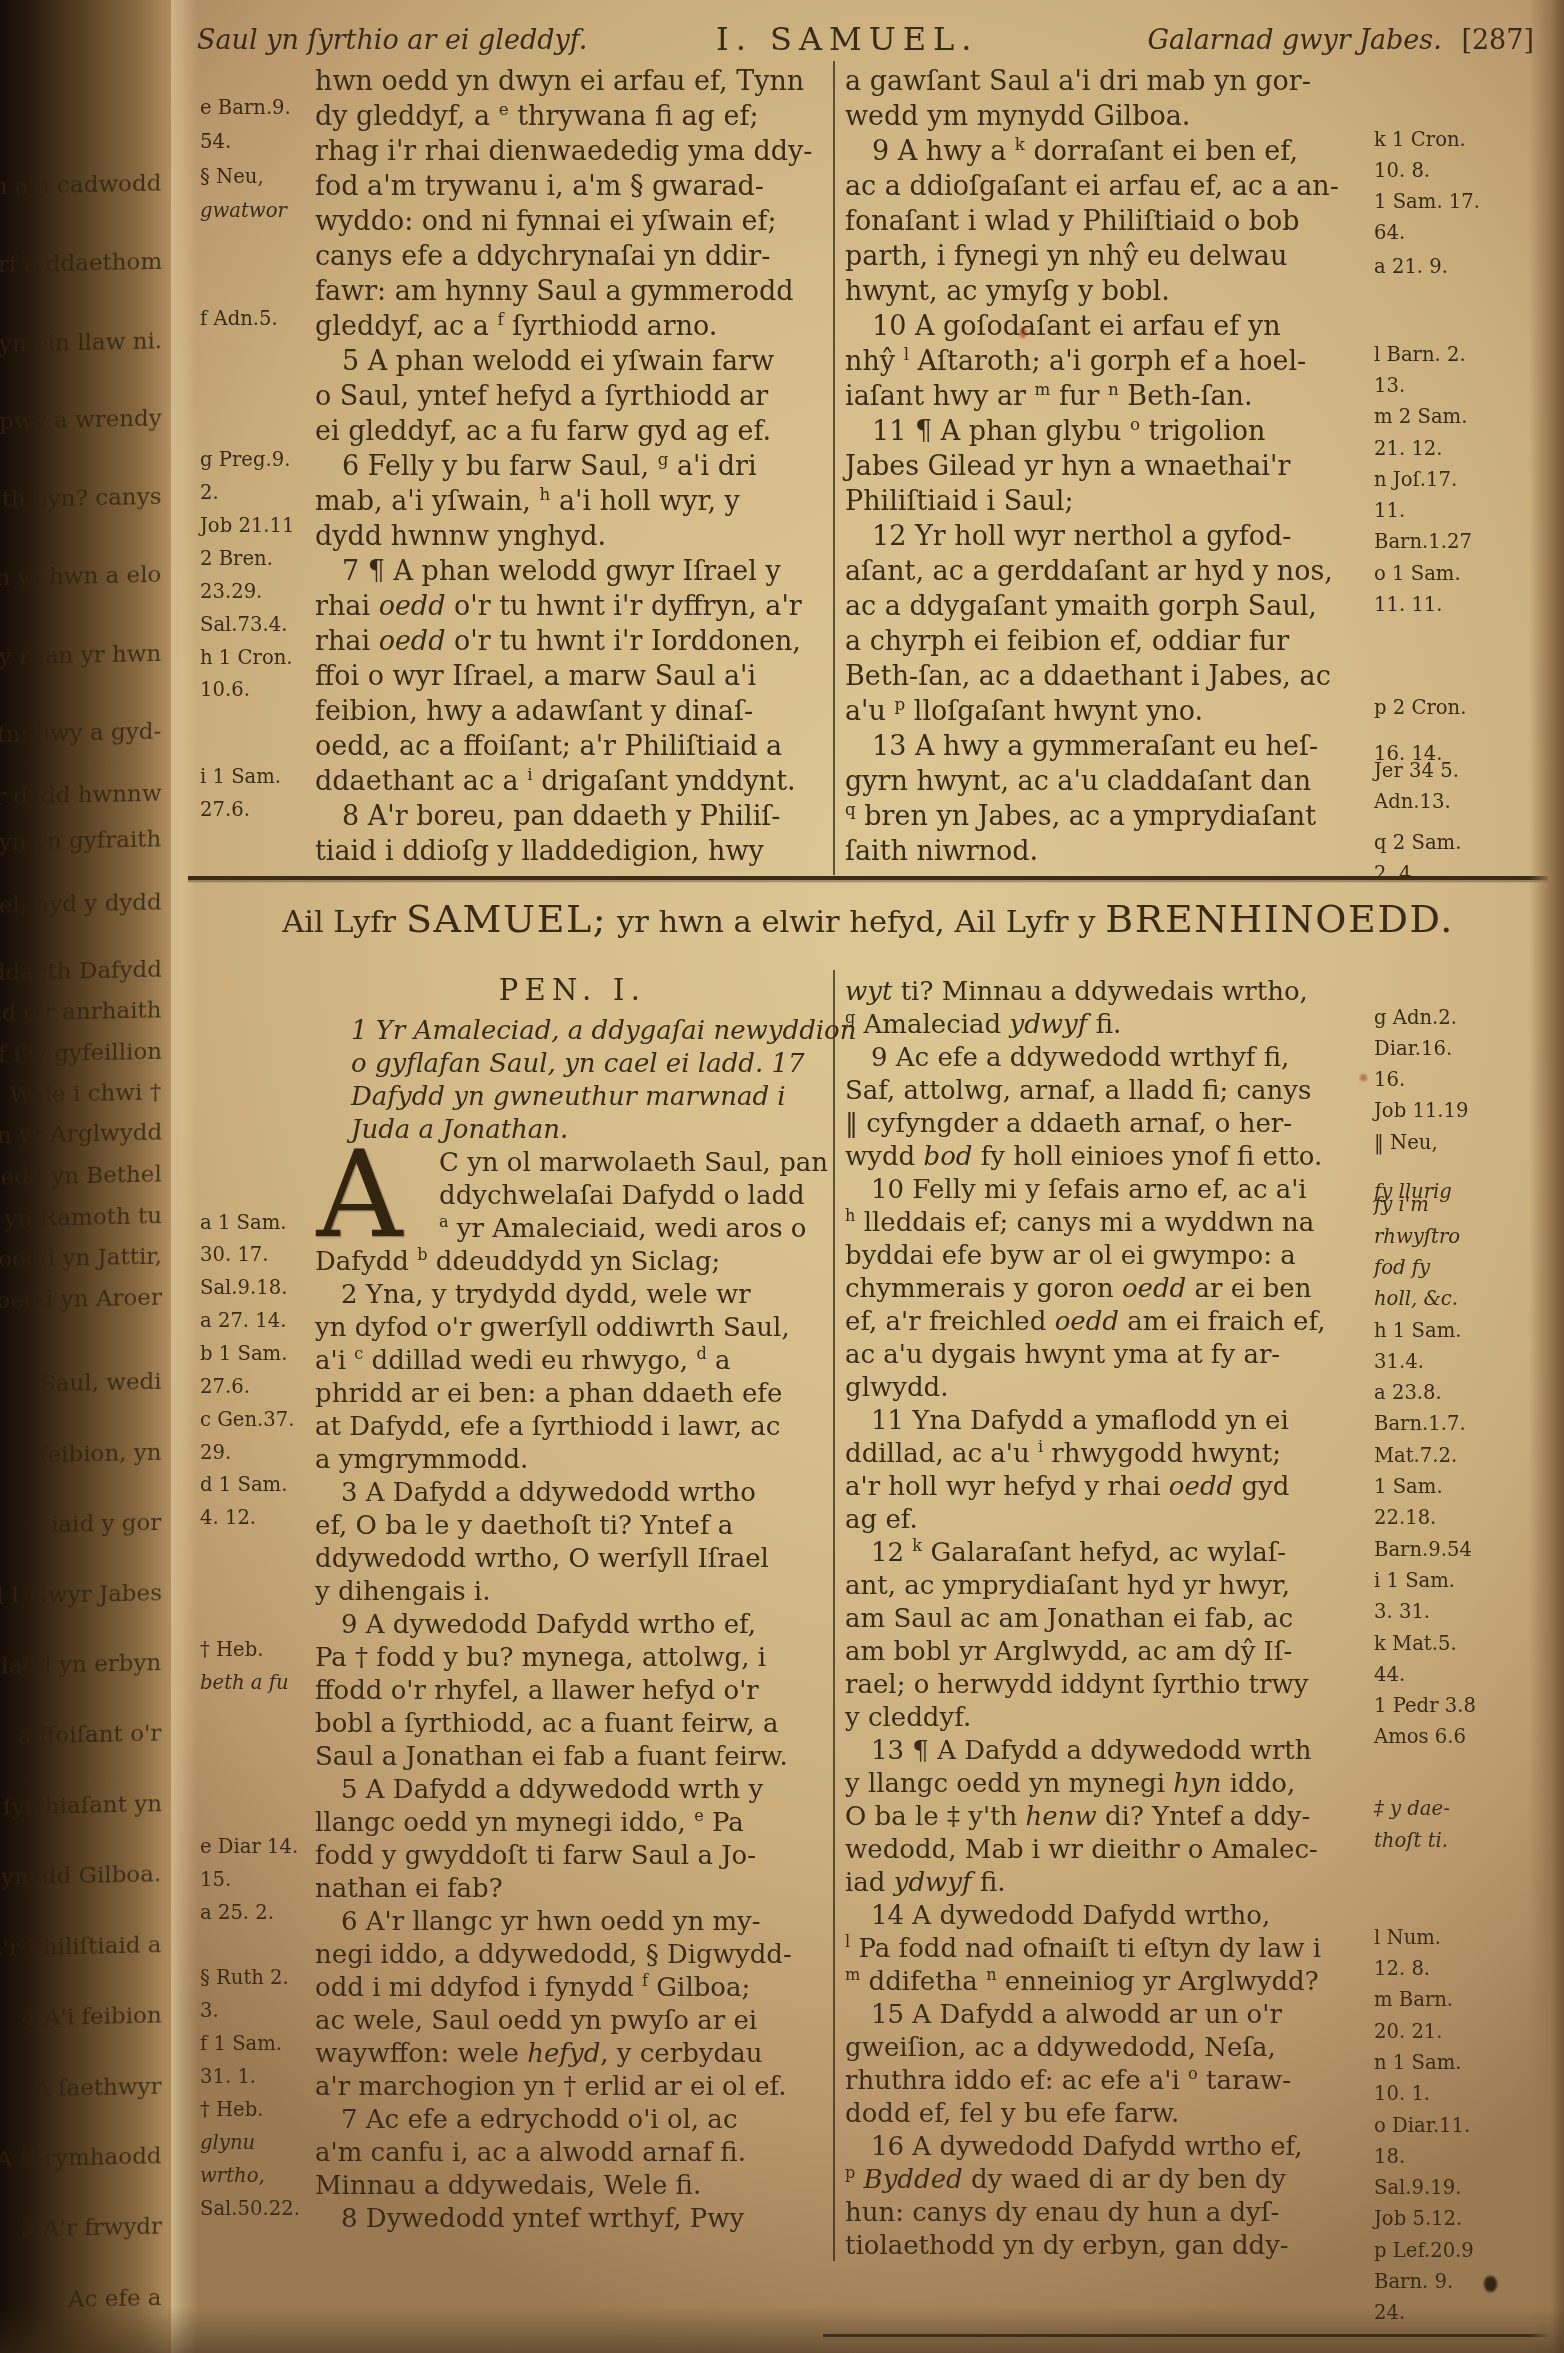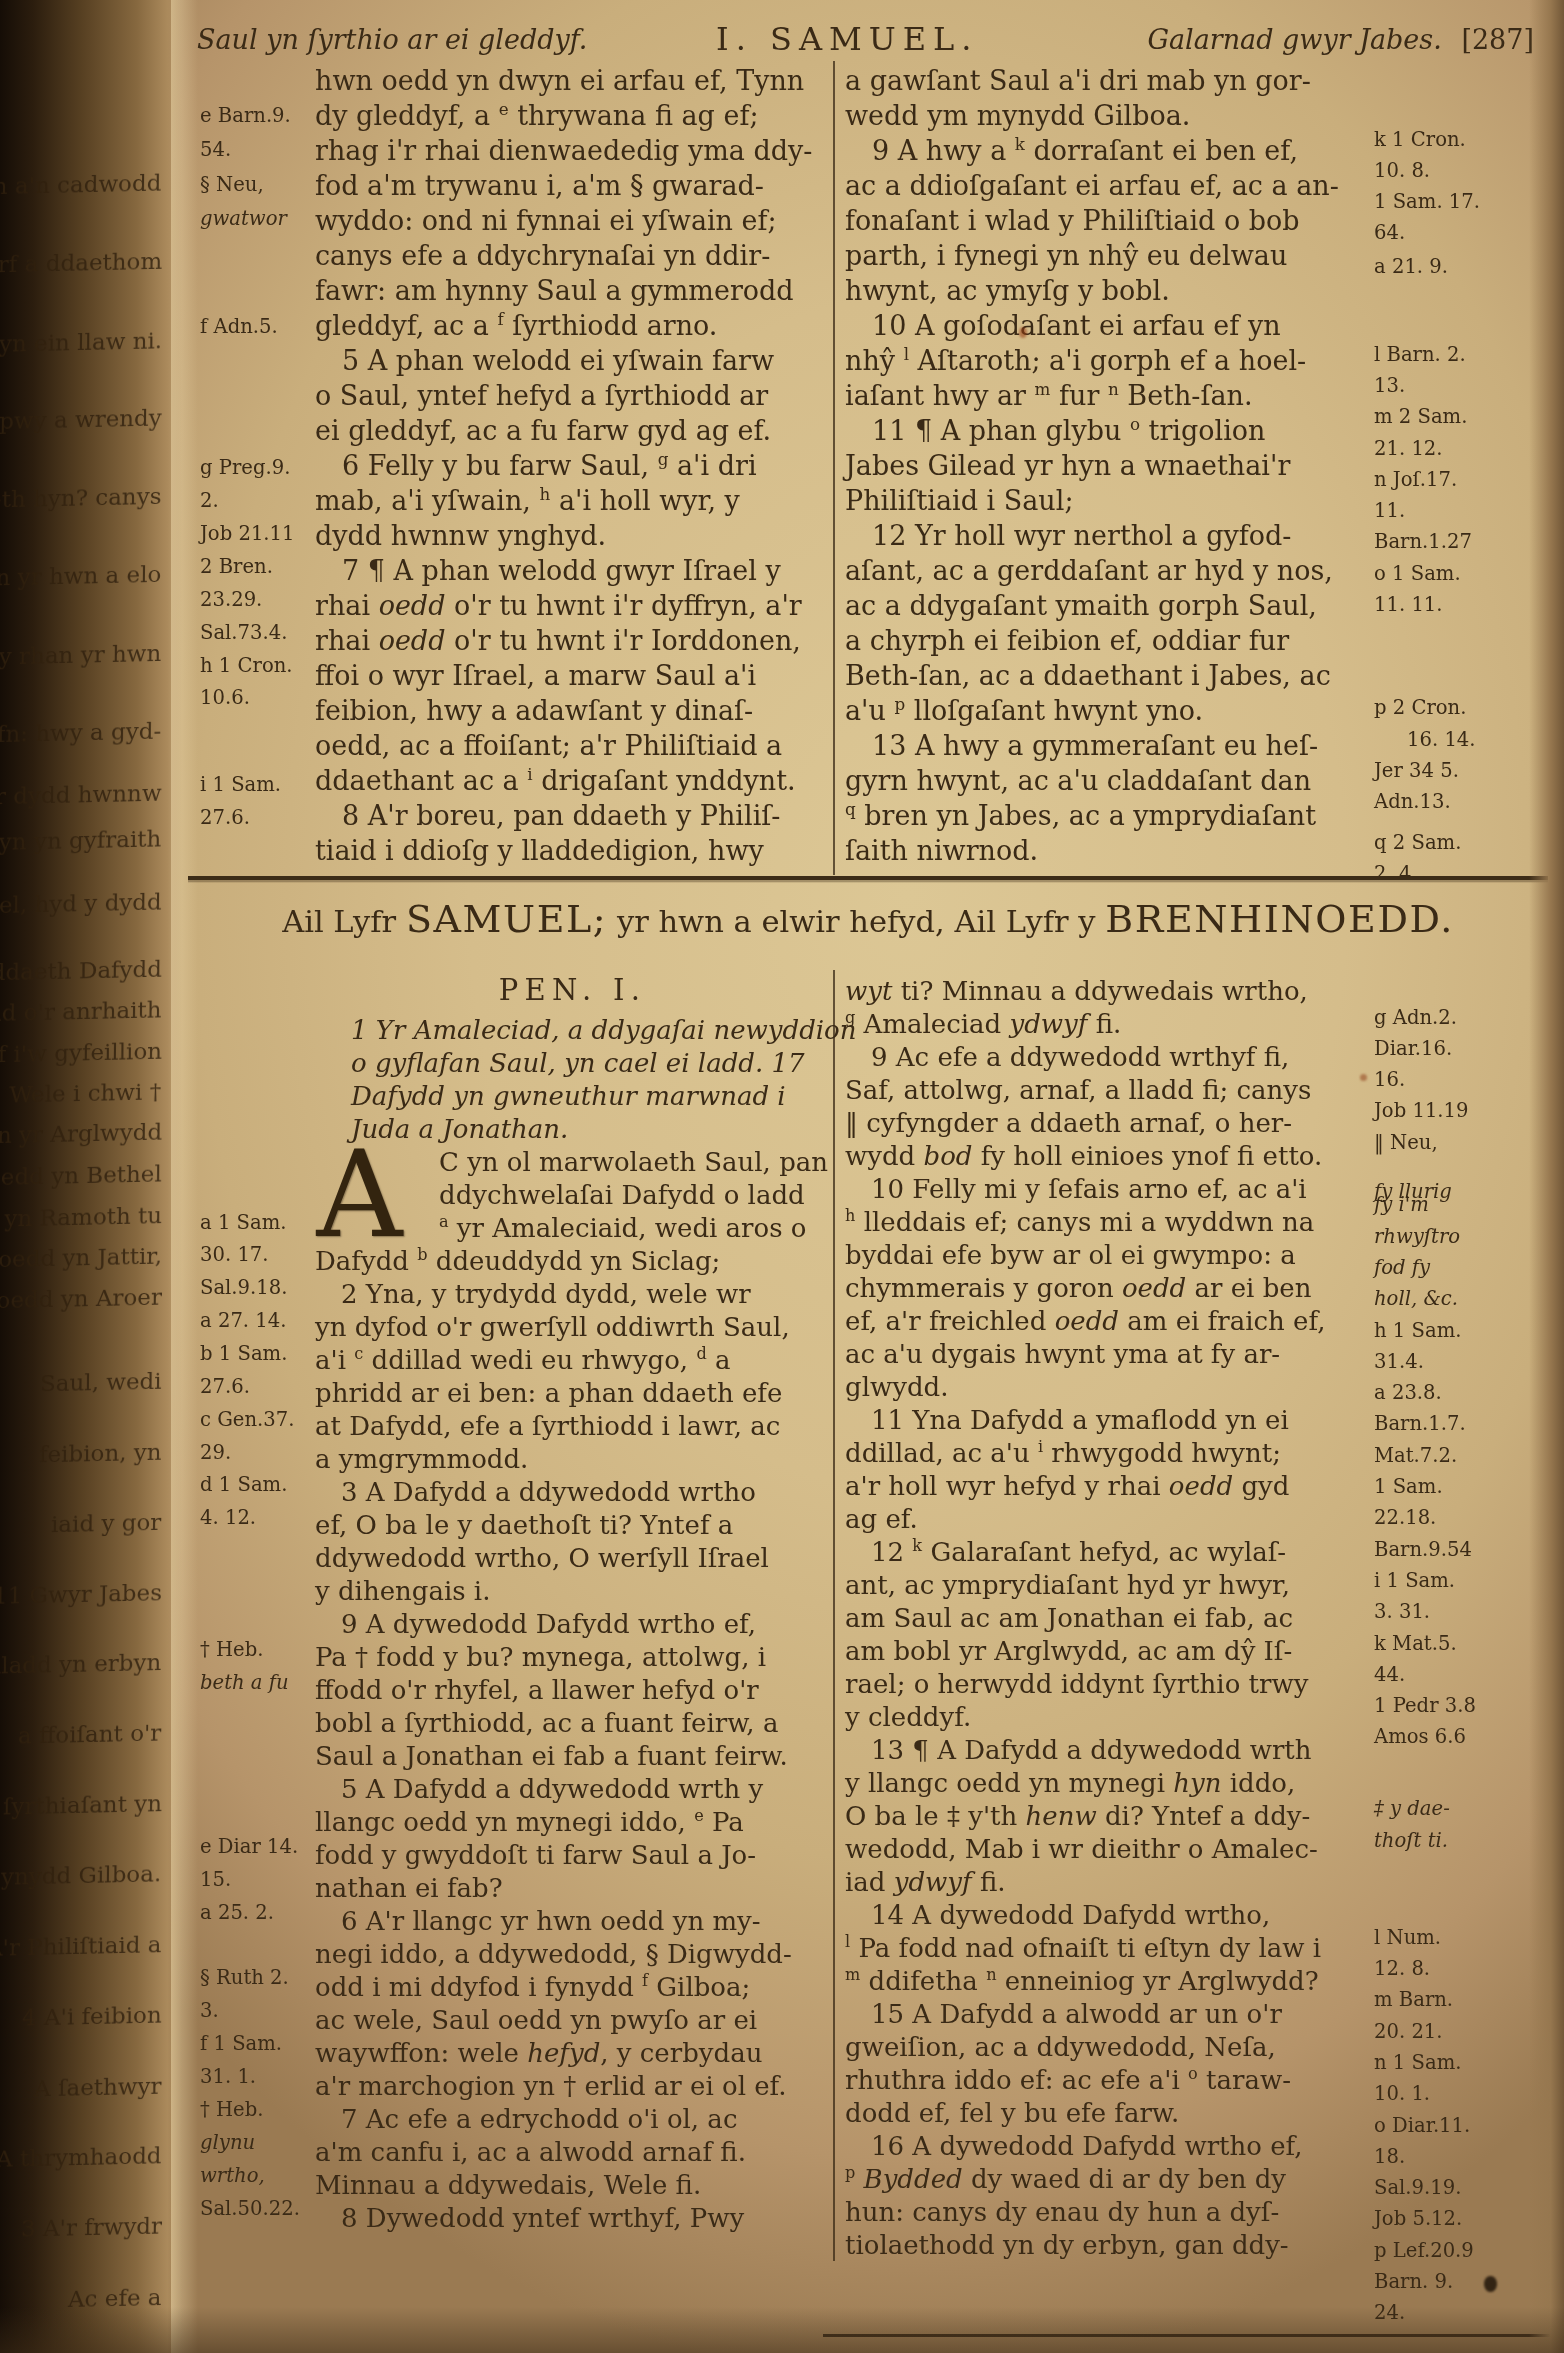--- a/index.html
+++ b/index.html
@@ -109,21 +109,21 @@
     </div>
   <div class="gutter-highlight"></div>
 
   <div class="runhead-left">Saul yn ſyrthio ar ei gleddyf.</div>
   <div class="book-title">I. SAMUEL.</div>
   <div class="runhead-right">
     <span class="it">Galarnad gwyr Jabes.</span>
     <span class="pn">[287]</span>
   </div>
 
-  <div class="notes" style="left:200px;top:71px;width:110px;height:814px;">
+  <div class="notes" style="left:200px;top:63px;width:110px;height:814px;">
       <div class="mnote" style="top: 35px;">e Barn.9.</div>
       <div class="mnote" style="top: 69px;">54.</div>
       <div class="mnote" style="top: 104px;">§ Neu,</div>
       <div class="mnote it" style="top: 138px;">gwatwor</div>
       <div class="mnote" style="top: 246px;">f Adn.5.</div>
       <div class="mnote" style="top: 387px;">g Preg.9.</div>
       <div class="mnote" style="top: 420px;">2.</div>
       <div class="mnote" style="top: 453px;">Job 21.11</div>
       <div class="mnote" style="top: 486px;">2 Bren.</div>
       <div class="mnote" style="top: 519px;">23.29.</div>
@@ -197,21 +197,21 @@
       <div class="mnote" style="top: 282px;">l Barn. 2.</div>
       <div class="mnote" style="top: 313px;">13.</div>
       <div class="mnote" style="top: 344px;">m 2 Sam.</div>
       <div class="mnote" style="top: 376px;">21. 12.</div>
       <div class="mnote" style="top: 407px;">n Joſ.17.</div>
       <div class="mnote" style="top: 438px;">11.</div>
       <div class="mnote" style="top: 469px;">Barn.1.27</div>
       <div class="mnote" style="top: 501px;">o 1 Sam.</div>
       <div class="mnote" style="top: 532px;">11. 11.</div>
       <div class="mnote" style="top: 635px;">p 2 Cron.</div>
-      <div class="mnote" style="top: 667px; margin-left: 33px;">16. 14.</div>
+      <div class="mnote" style="top: 681px;">16. 14.</div>
       <div class="mnote" style="top: 698px;">Jer 34 5.</div>
       <div class="mnote" style="top: 729px;">Adn.13.</div>
       <div class="mnote" style="top: 770px;">q 2 Sam.</div>
       <div class="mnote" style="top: 801px;">2. 4.</div>
     </div>
 
   <div class="hrule" style="top:876px;"></div>
 
   <div class="sect-heading">
     <span class="sm">Ail Lyfr </span><span class="big">SAMUEL;</span><span class="sm"> yr hwn a elwir hefyd, Ail Lyfr y </span><span class="big">BRENHINOEDD.</span>

